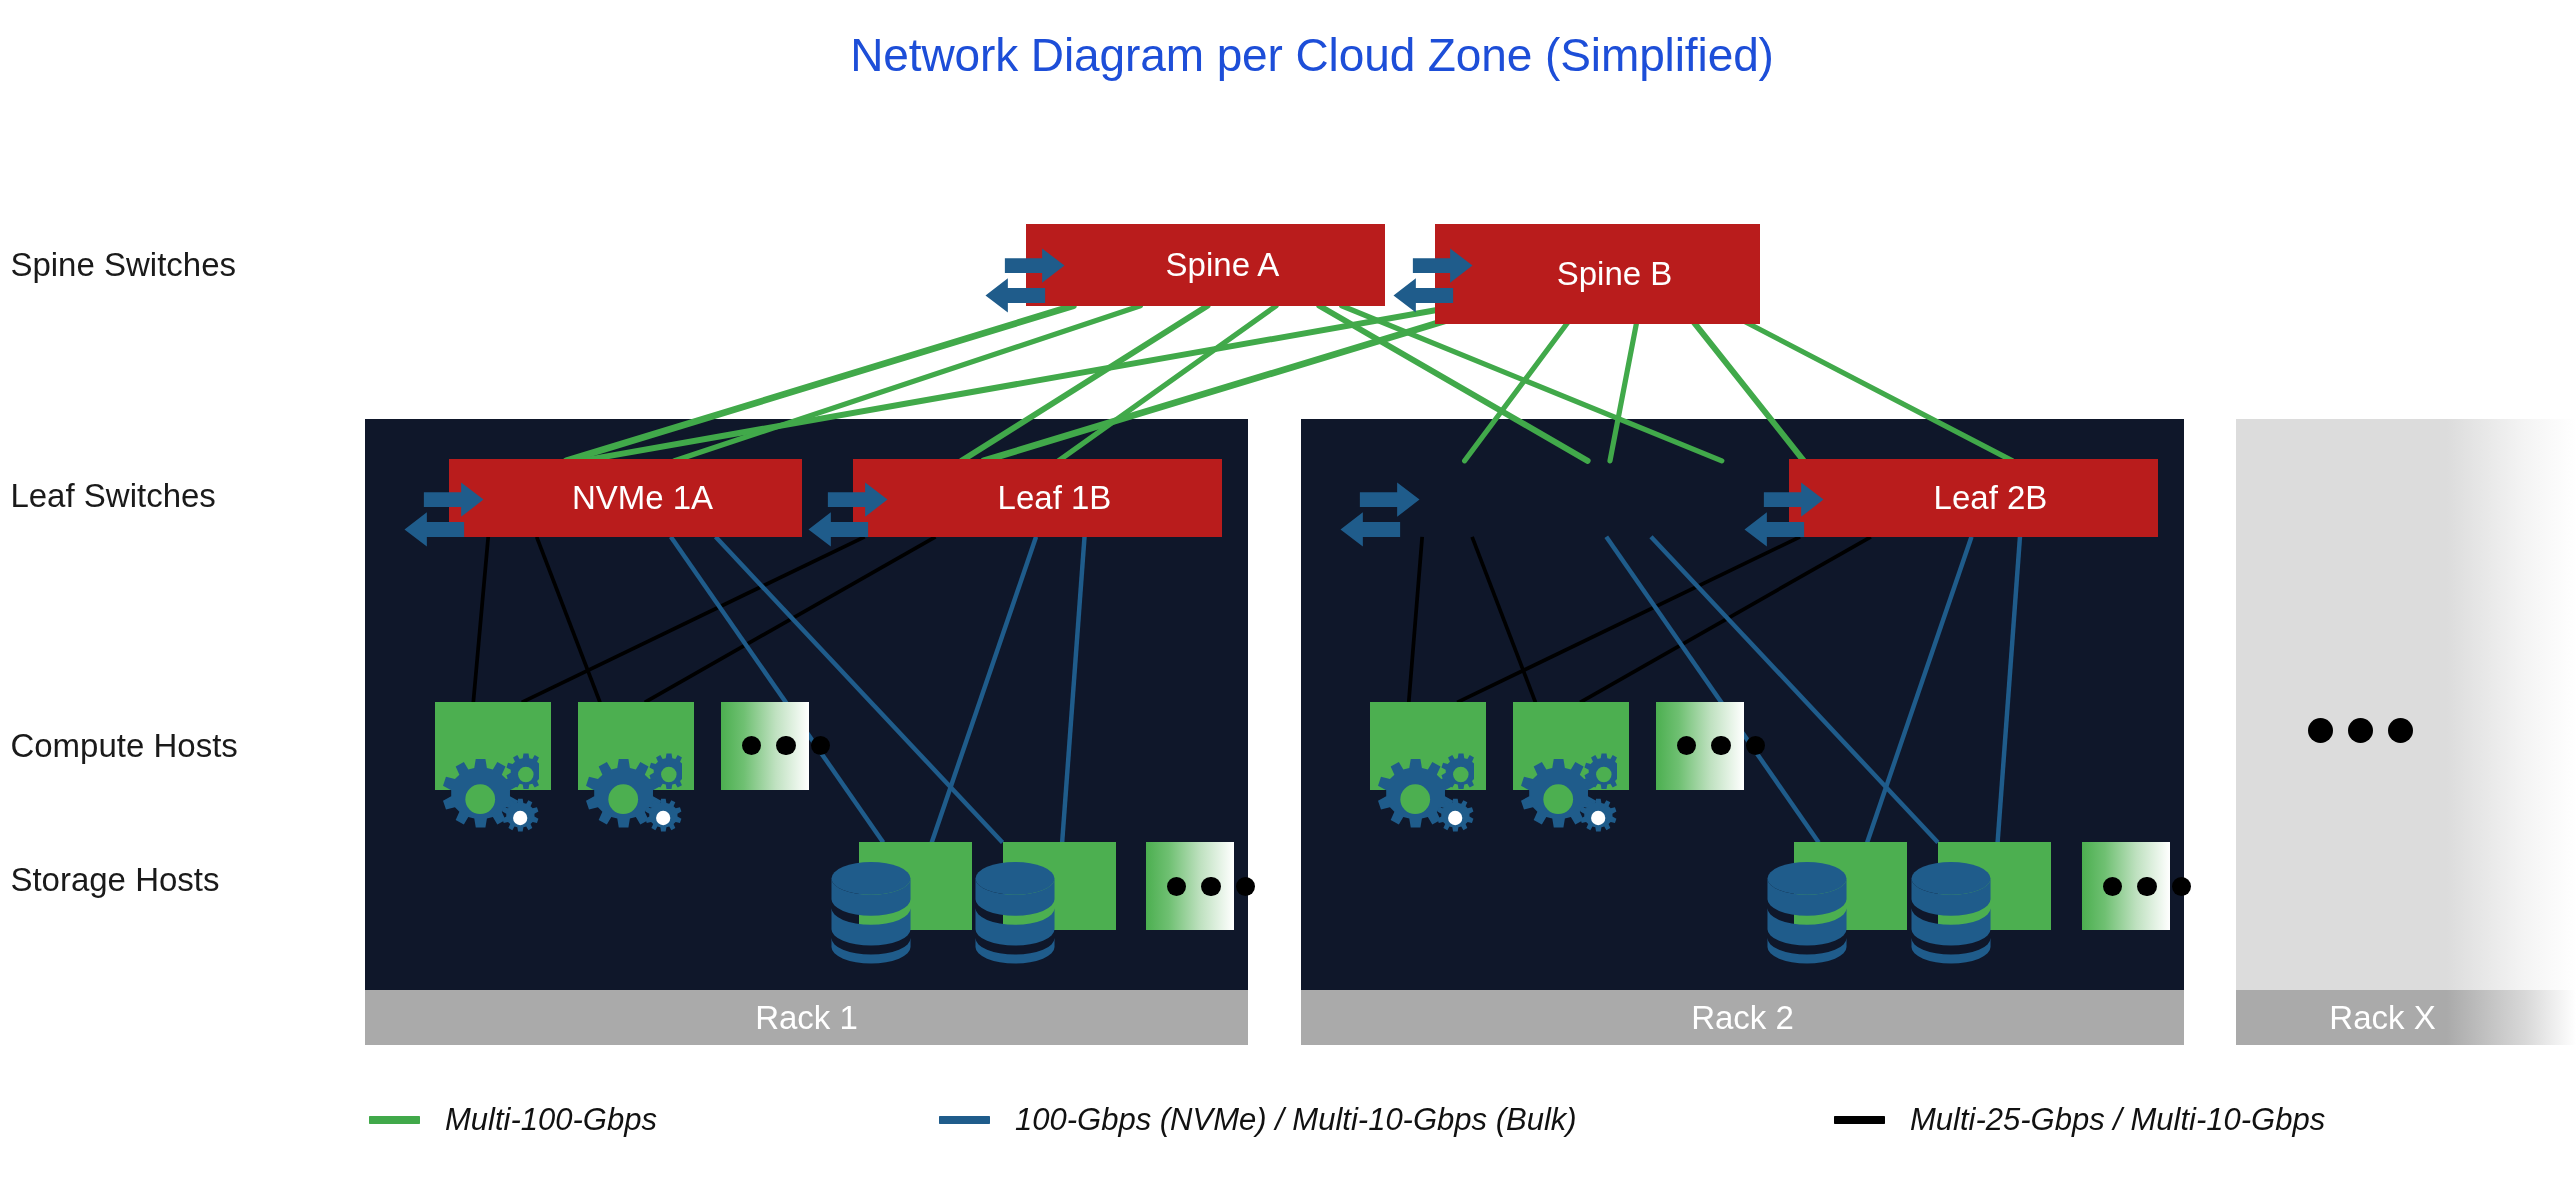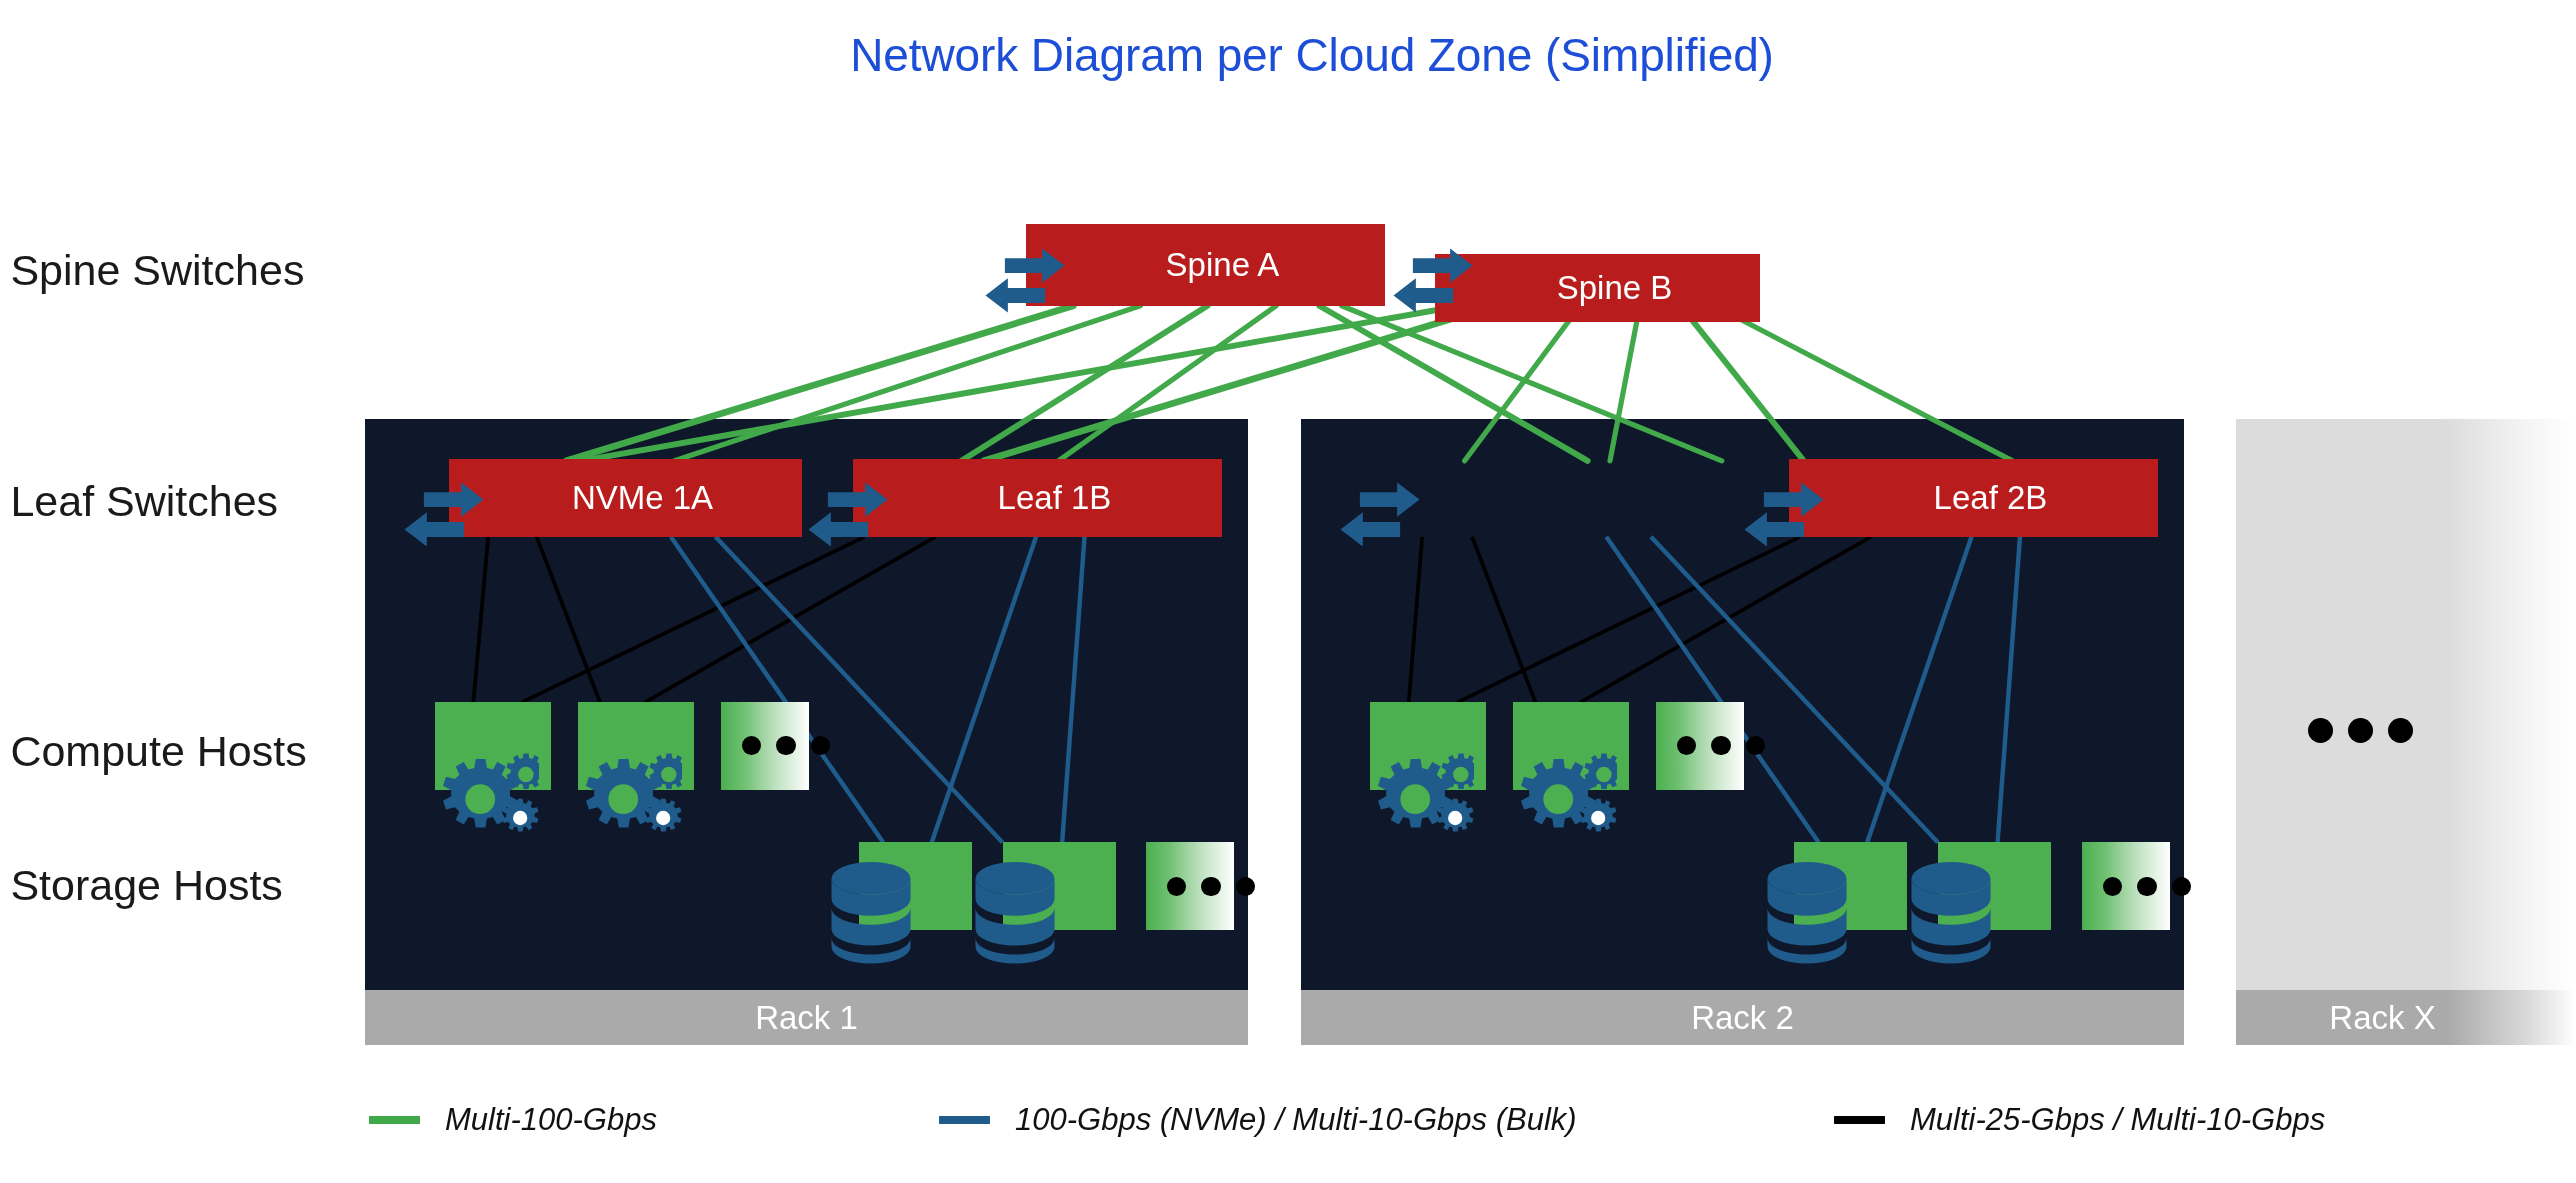--- a/index.html
+++ b/index.html
@@ -23,21 +23,21 @@
     font-size:46px;
     color:#1d4ed8;
     letter-spacing:-0.1px;
     white-space:nowrap;
     padding-left:24px;
   }
   
   .rowlabel{
     position:absolute;
     left:10.4px;
-    font-size:43px;
+    font-size:33px;
     color:#1a1a1a;
     white-space:nowrap;
   }
   #lbl-spine{ top:246px; }
   #lbl-leaf { top:477px; }
   #lbl-compute{ top:727px; }
   #lbl-storage{ top:861px; }
 
   
   .rack{
@@ -228,21 +228,21 @@
   <div class="node switch" id="spineA" style="left:1026px; top:224px; width:325px; height:82px;">
     <span>Spine A</span>
   </div>
   <div class="exch-icon" style="left:984px; top:246px;">
     <svg viewBox="0 0 110 104">
       <path d="M28 16 H78 V3 L108 26 L78 49 V36 H28 Z" fill="#1F5C8B"></path>
       <path d="M82 56 H32 V43 L2 66 L32 89 V76 H82 Z" fill="#1F5C8B"></path>
     </svg>
   </div>
 
-  <div class="node switch" id="spineB" style="left:1435px; top:224px; width:291px; height:68px;margin-top:30px;">
+  <div class="node switch" id="spineB" style="left:1435px; top:224px; width:291px; height:100px;">
     <span>Spine B</span>
   </div>
   <div class="exch-icon" style="left:1392px; top:246px;">
     <svg viewBox="0 0 110 104">
       <path d="M28 16 H78 V3 L108 26 L78 49 V36 H28 Z" fill="#1F5C8B"></path>
       <path d="M82 56 H32 V43 L2 66 L32 89 V76 H82 Z" fill="#1F5C8B"></path>
     </svg>
   </div>
 
   <div class="node switch" style="left:449px; top:459px; width:319px; height:78px;">

